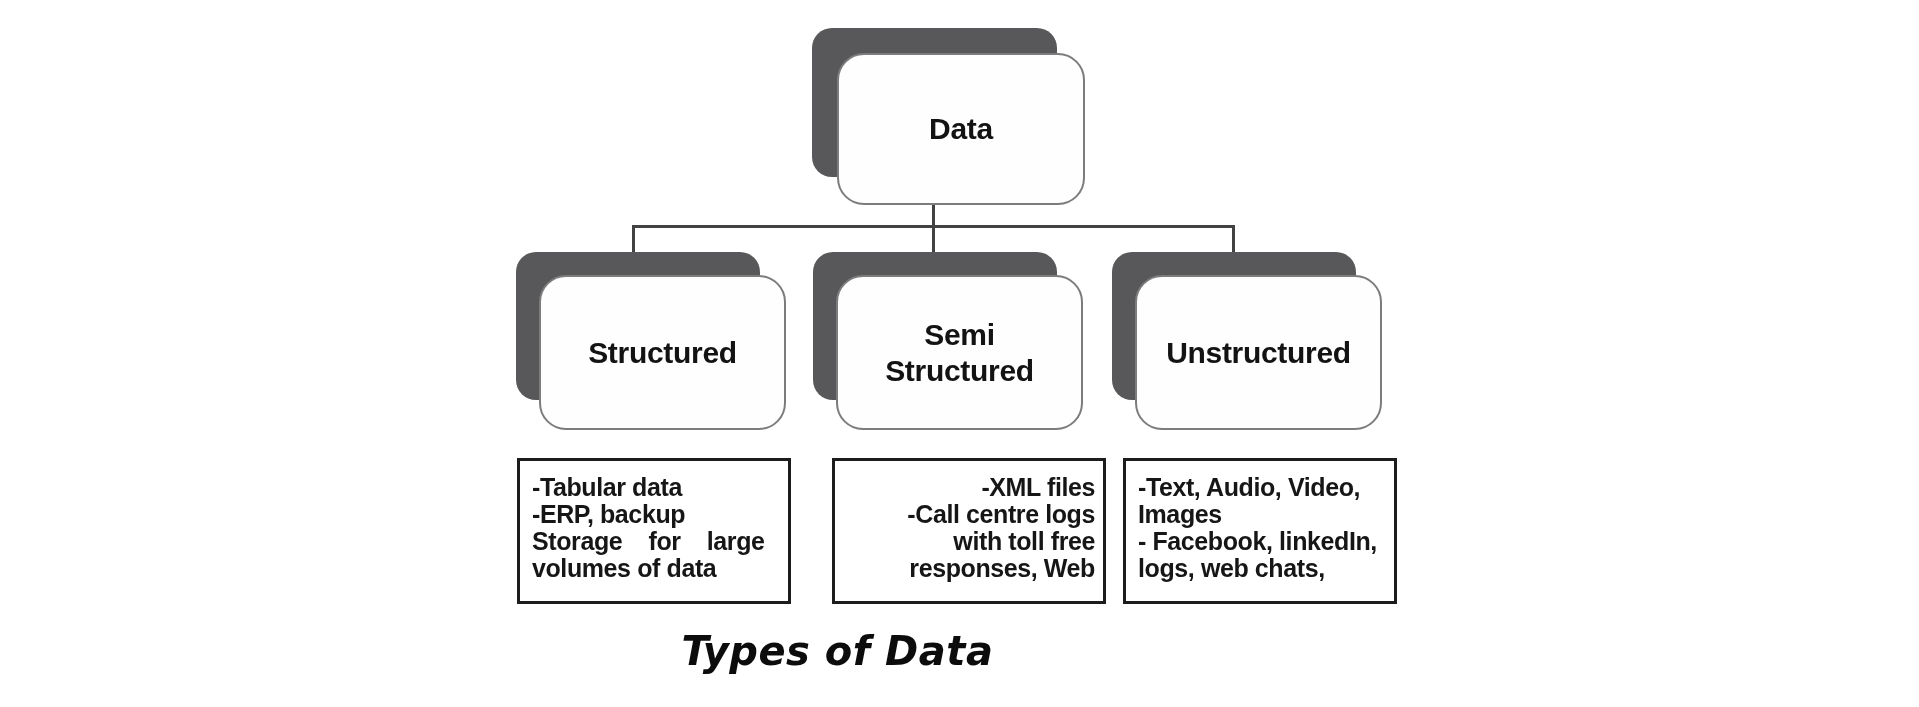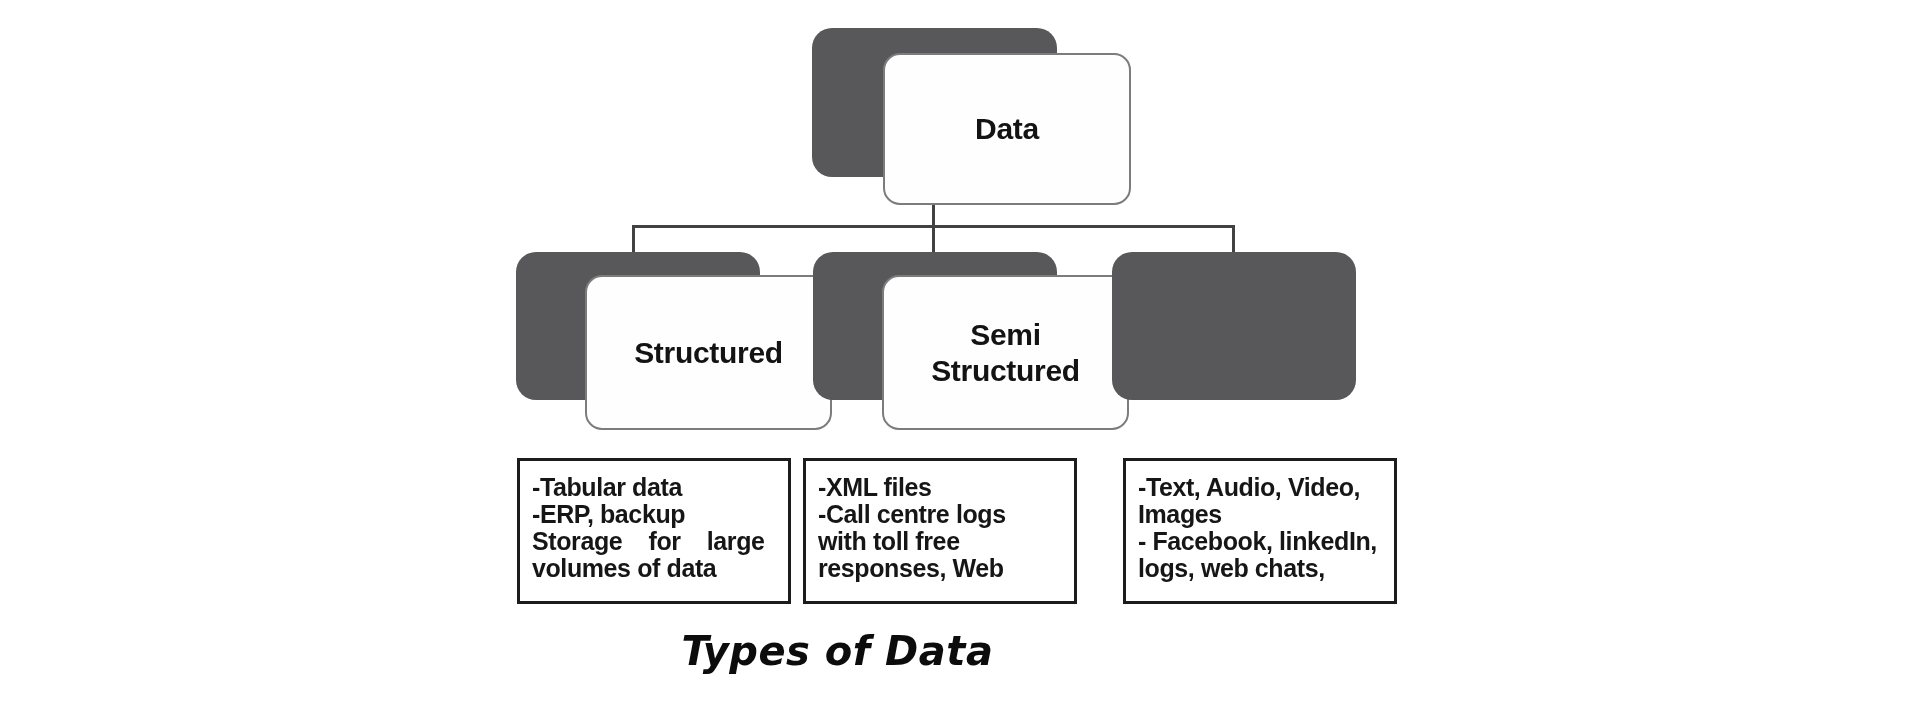--- a/index.html
+++ b/index.html
@@ -16,27 +16,26 @@
   .node .shadow {
     position: absolute;
     left: 0; top: 0;
     background: #58585a;
     border-radius: 20px;
   }
   .node .card {
     position: absolute;
     background: #fefefe;
     border: 2px solid #7c7c7c;
-    border-radius: 17px;
+    border-radius: 27px;
     box-sizing: border-box;
     display: flex;
     align-items: center;
     justify-content: center;
     text-align: center;
-    margin-left: 46px;
   }
   .node .label {
     font-size: 30px;
     font-weight: 700;
     line-height: 36px;
     color: #131313;
     letter-spacing: -0.3px;
     white-space: pre-line;
   }
   
@@ -61,21 +60,21 @@
     position: absolute;
     top: 458px;
     width: 274px;
     height: 146px;
     box-sizing: border-box;
     background: #ffffff;
     border: 3px solid #1c1c1c;
     padding: 13px 8px 0 12px;
   }
   .note.n1 { left: 517px; }
-  .note.n2 { left: 803px; }
+  .note.n2 { left: 832px; text-align: right; }
   .note.n3 { left: 1123px; }
   .note .note-text {
     font-size: 25px;
     line-height: 27px;
     font-weight: 700;
     color: #161616;
     letter-spacing: -0.4px;
     white-space: pre-wrap;
   }
   
@@ -120,20 +119,23 @@
   <div class="node child c2">
     <div class="shadow"></div>
     <div class="card">
       <span class="label">Semi
 Structured</span>
     </div>
   </div>
 
   <div class="node child c3">
     <div class="shadow"></div>
+    <div class="card">
+      <span class="label">Unstructured</span>
+    </div>
   </div>
 
   <div class="note n1">
     <div class="note-text">-Tabular data
 -ERP, backup
 Storage    for    large
 volumes of data</div>
   </div>
 
   <div class="note n2">

